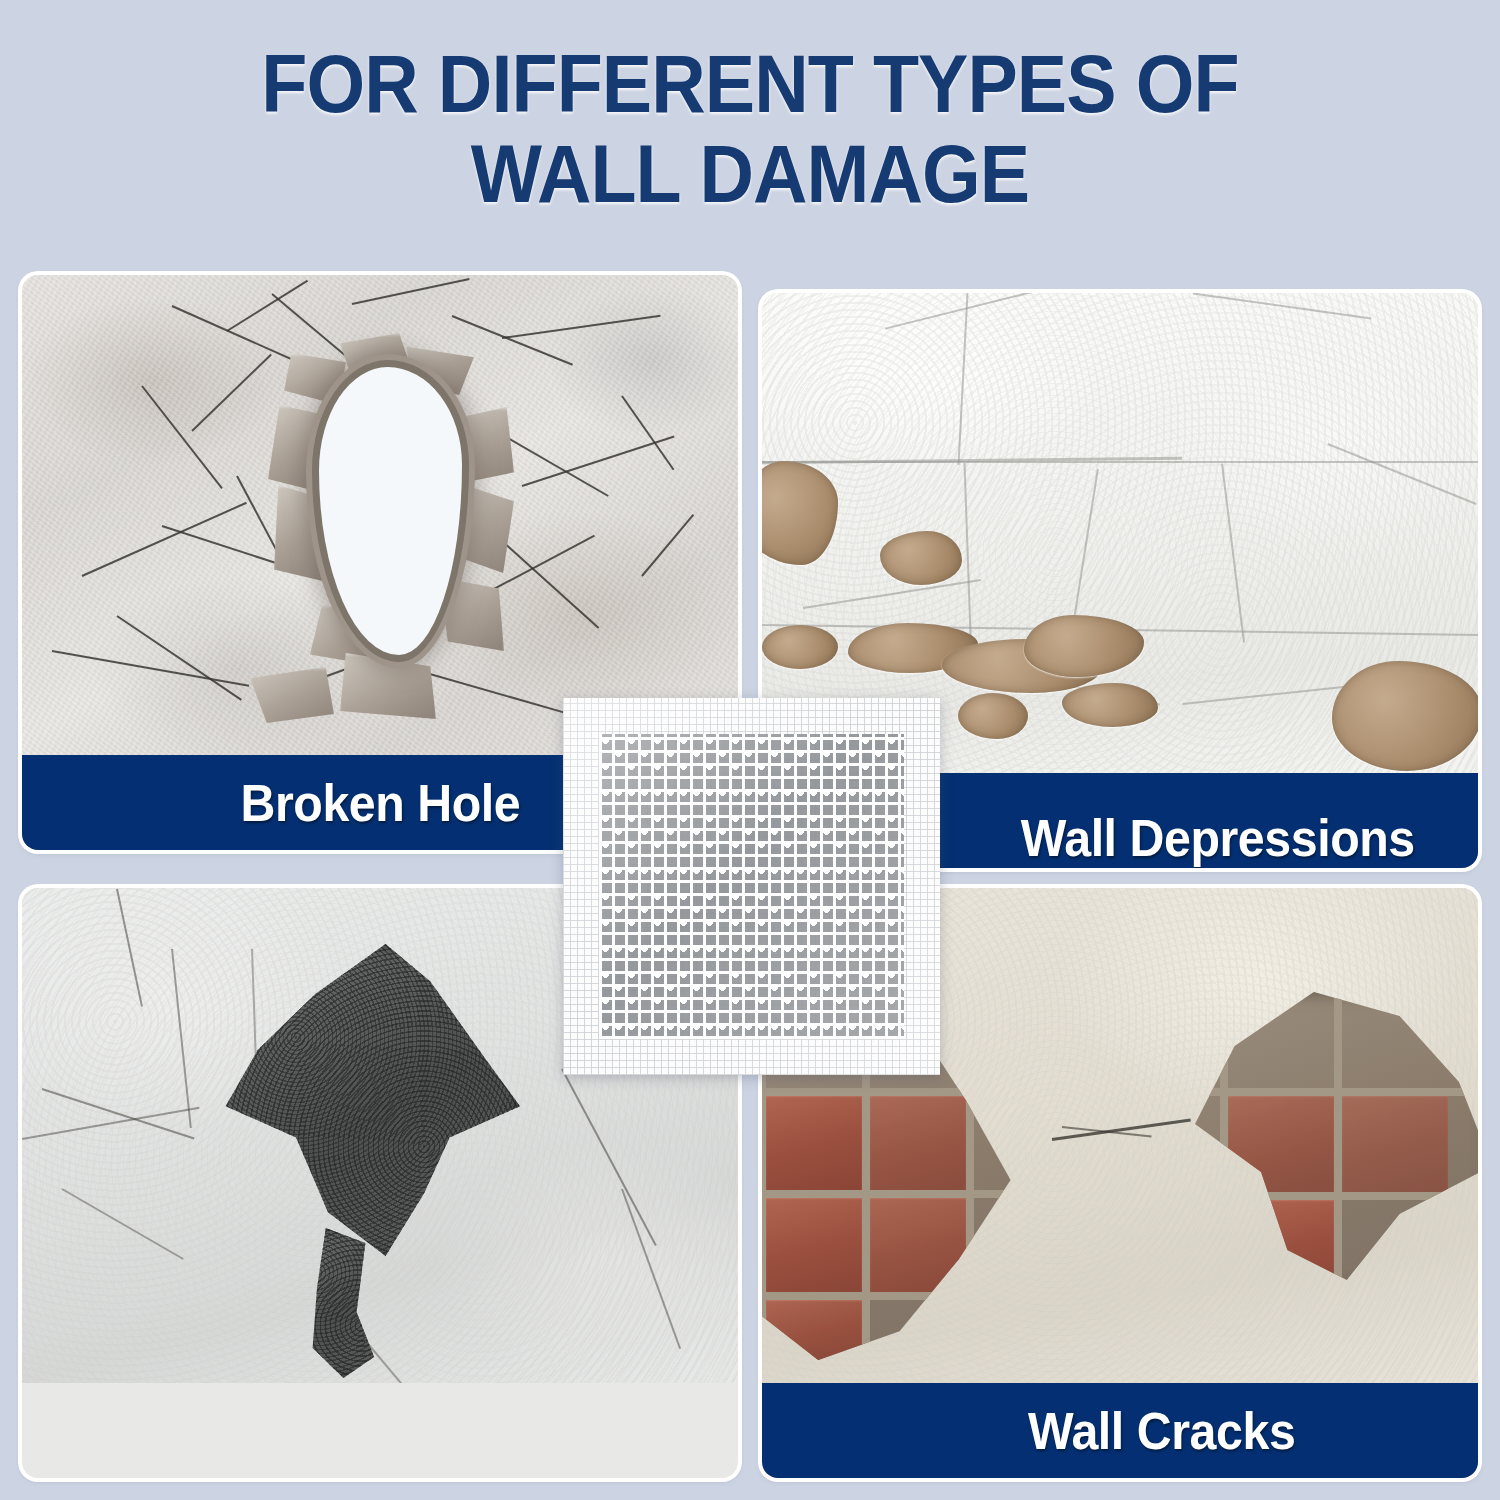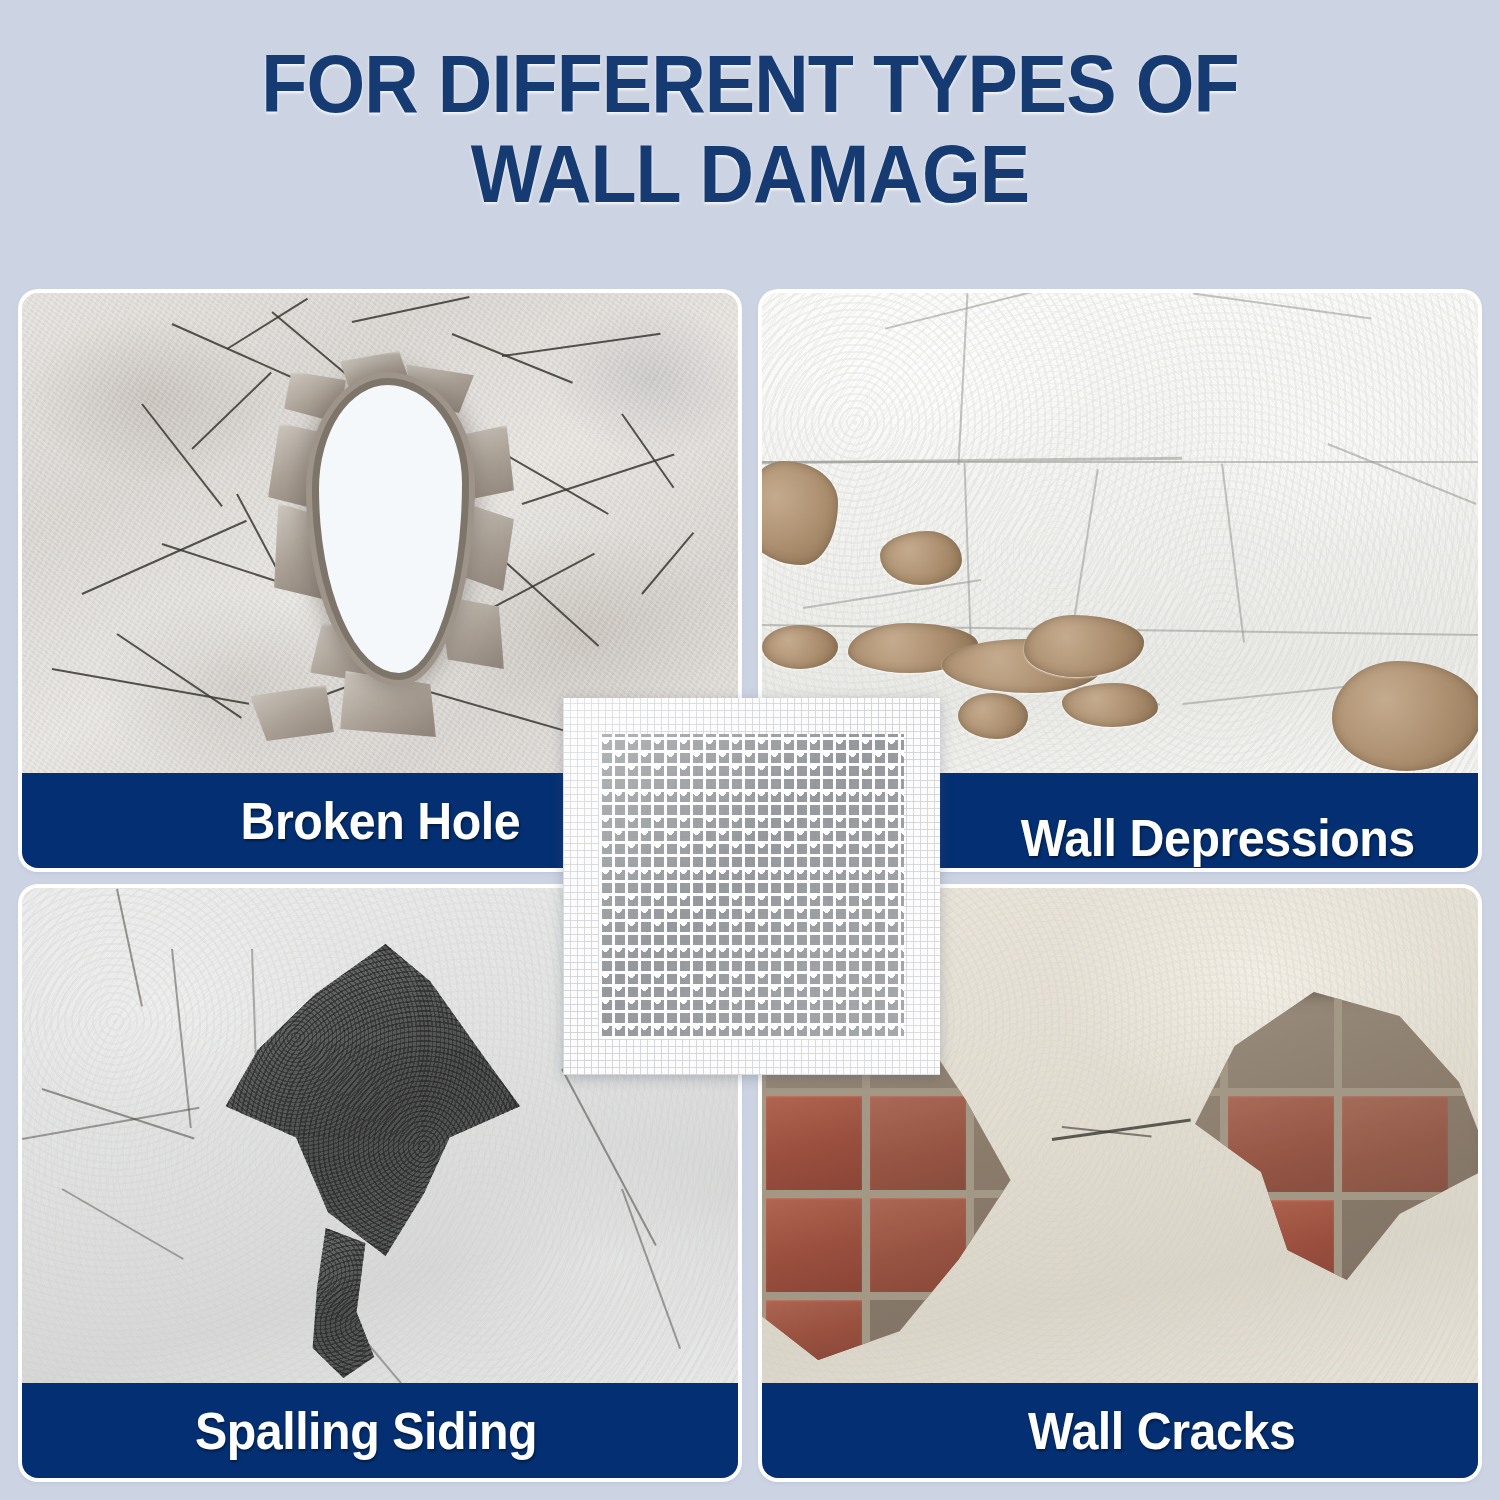--- a/index.html
+++ b/index.html
@@ -35,21 +35,21 @@
   #title .ln2 { margin-top:6px; }
 
   
   .panel {
     position:absolute;
     border-radius:16px;
     overflow:hidden;
     box-shadow:0 0 0 4px #ffffff, 0 2px 6px rgba(80,90,115,.35);
     background:#e8e8e6;
   }
-  .panel.tl { left:22px;  top:293px;  width:716px; height:575px; }
+  .panel.tl { left:22px;  top:275px;  width:716px; height:575px; }
   .panel.tr { left:762px; top:293px;  width:716px; height:575px; }
   .panel.bl { left:22px;  top:888px;  width:716px; height:590px; }
   .panel.br { left:762px; top:888px;  width:716px; height:590px; }
 
   .photo { position:absolute; left:0; top:0; right:0; overflow:hidden; }
   .panel.tl .photo, .panel.tr .photo { height:480px; }
   .panel.bl .photo, .panel.br .photo { height:495px; }
 
   .labelbar {
     position:absolute; left:0; right:0; bottom:0;
@@ -314,23 +314,20 @@
       <div class="crk" style="left:540px;top:180px;width:200px;height:2px;transform:rotate(62deg);opacity:.5;"></div>
       <div class="crk" style="left:600px;top:300px;width:170px;height:2px;transform:rotate(70deg);opacity:.45;"></div>
       <div class="crk" style="left:300px;top:400px;width:200px;height:2px;transform:rotate(50deg);opacity:.4;"></div>
       <div class="crk" style="left:230px;top:60px;width:140px;height:2px;transform:rotate(88deg);opacity:.35;"></div>
 
       <div class="spall" style="left:178px;top:56px;width:320px;height:312px;
                   clip-path:polygon(58% 0,72% 12%,90% 38%,100% 52%,78% 62%,70% 80%,58% 100%,40% 86%,30% 62%,8% 52%,18% 34%,36% 16%);"></div>
       <div class="spall" style="left:262px;top:340px;width:110px;height:150px;
                   clip-path:polygon(38% 0,74% 10%,66% 56%,82% 86%,54% 100%,26% 80%,30% 40%);"></div>
     </div>
-    <div class="labelbar lb-left">
-      <span class="labeltext">Spalling Siding</span>
-    </div>
   </div>
 
   <div class="panel br">
     <div class="photo">
       <div class="wall-beige"></div>
       <div class="stucco"></div>
 
       <div class="brickzone" style="left:-40px;top:112px;width:370px;height:360px;
                   clip-path:polygon(22% 0,52% 6%,66% 28%,78% 50%,64% 72%,48% 92%,26% 100%,6% 84%,0 50%,4% 20%);">
         <div class="mortar" style="left:0;top:88px;width:370px;height:8px;"></div>

